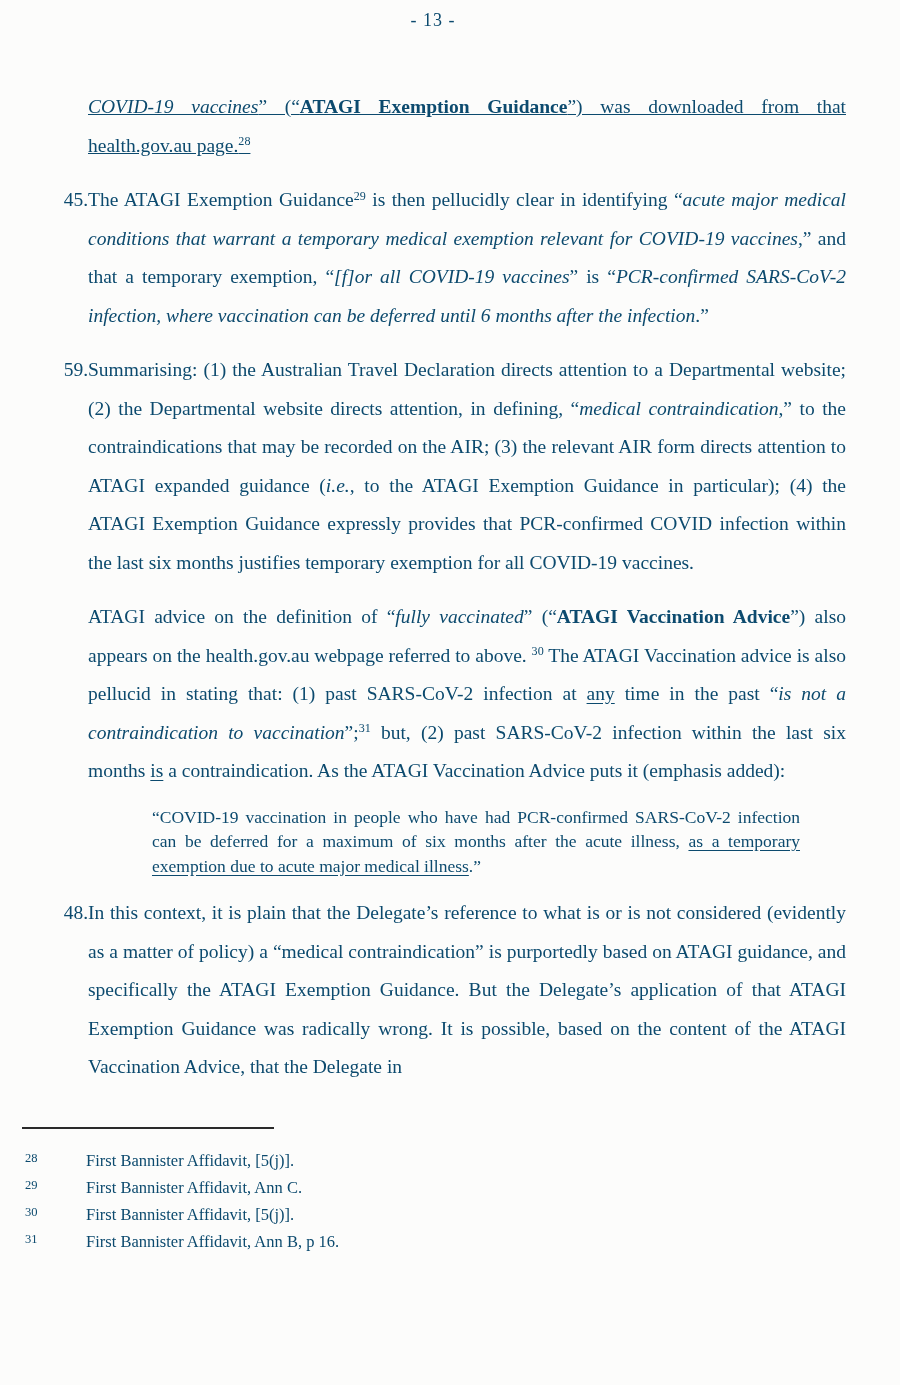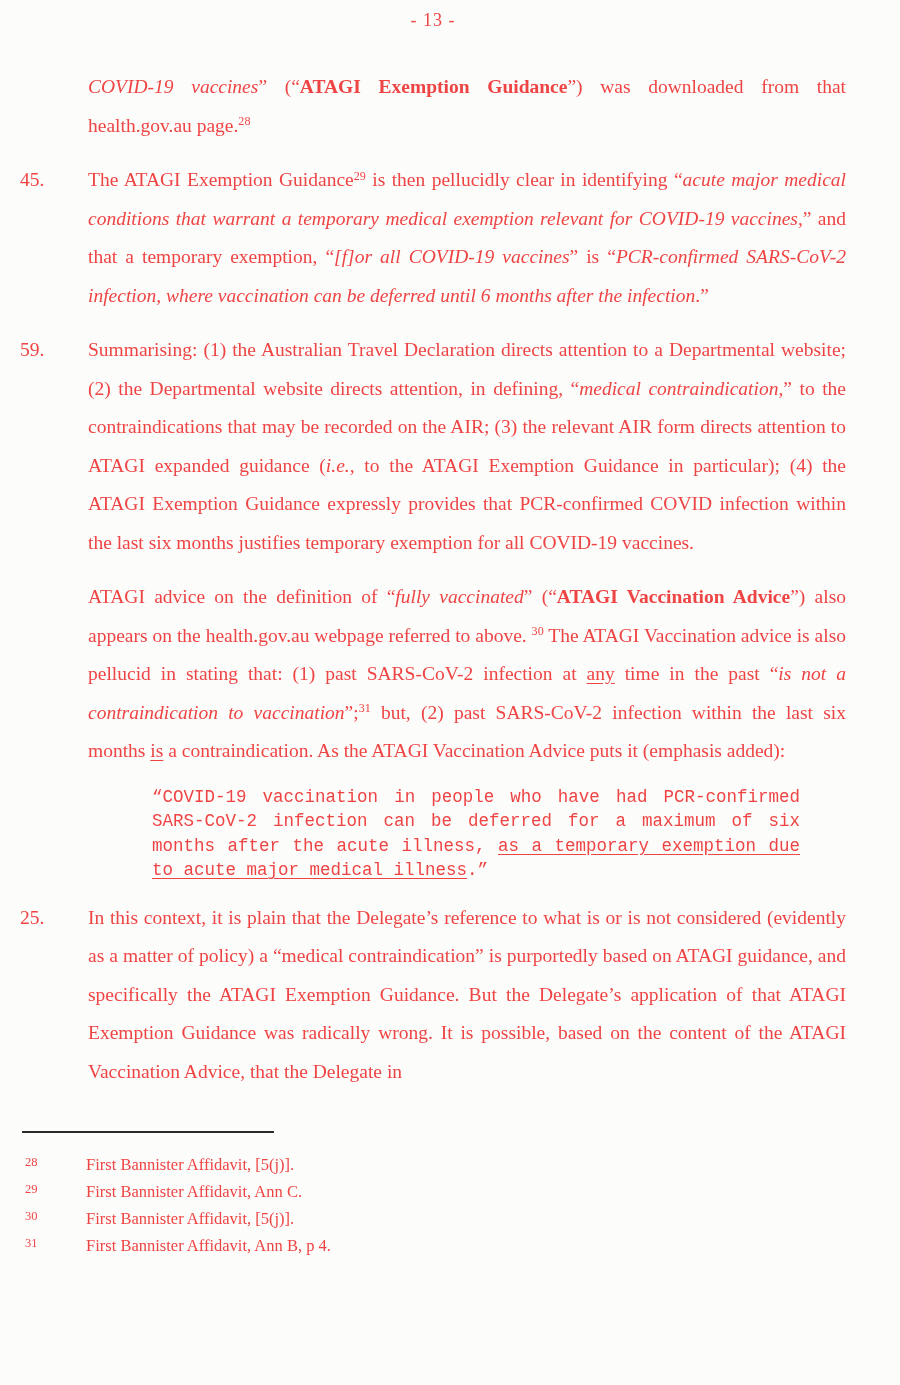--- a/index.html
+++ b/index.html
@@ -2,54 +2,53 @@
 <html><head>
 <meta charset="utf-8">
 <style>
   html, body { margin: 0; padding: 0; background: #e8e8e8; }
   .page {
     position: relative;
     width: 900px;
     height: 1385px;
     margin: 0 auto;
     background: #fcfcfb;
-    color: #ef4444;
+    color: #0c4a6e;
     font-family: "Liberation Serif", "DejaVu Serif", serif;
     box-sizing: border-box;
     padding: 8px 54px 0 20px;
     overflow: hidden;
   }
   .page-number {
     text-align: center;
     font-size: 18px;
     letter-spacing: 1px;
     line-height: 24px;
   }
   .para {
     display: grid;
     grid-template-columns: 68px 1fr;
     margin-top: 16px;
     font-size: 19.5px;
     line-height: 38.5px;
   }
   .para-num {
     grid-column: 1;
-    text-align: left;
+    text-align: right;
   }
   .para-body {
     grid-column: 2;
     text-align: justify;
   }
-  .intro { margin-top: 36px; }
+  .intro { margin-top: 56px; text-decoration: underline; }
   .quote {
     margin: 14px 46px 16px 132px;
     font-size: 17.5px;
     line-height: 24.5px;
     text-align: justify;
-    font-family: Liberation Mono, monospace;
   }
   .footnotes { margin-top: 40px; }
   .fn-separator {
     width: 252px;
     height: 0;
     border-top: 2px solid #2a2a2a;
     margin-left: 2px;
   }
   .fn-list { margin-top: 18px; }
   .fn-row {
@@ -96,39 +95,39 @@
     <div class="para-body"><span>Summarising: (1) the Australian Travel Declaration directs attention to a Departmental website; (2) the Departmental website directs attention, in defining, “</span><span class="st-i">medical contraindication</span><span>,” to the contraindications that may be recorded on the AIR; (3) the relevant AIR form directs attention to ATAGI expanded guidance (</span><span class="st-i">i.e.</span><span>, to the ATAGI Exemption Guidance in particular); (4) the ATAGI Exemption Guidance expressly provides that PCR-confirmed COVID infection within the last six months justifies temporary exemption for all COVID-19 vaccines.</span></div>
   </div>
 
   <div class="para">
     <div class="para-body"><span>ATAGI advice on the definition of “</span><span class="st-i">fully vaccinated</span><span>” (“</span><span class="st-b">ATAGI Vaccination Advice</span><span>”) also appears on the health.gov.au webpage referred to above. </span><span class="st-sup">30</span><span>  The ATAGI Vaccination advice is also pellucid in stating that: (1) past SARS-CoV-2 infection at </span><span class="st-u">any</span><span> time in the past “</span><span class="st-i">is not a contraindication to vaccination</span><span>”;</span><span class="st-sup">31</span><span> but, (2) past SARS-CoV-2 infection within the last six months </span><span class="st-u">is</span><span> a contraindication.  As the ATAGI Vaccination Advice puts it (emphasis added):</span></div>
   </div>
 
   <div class="quote"><span>“COVID-19 vaccination in people who have had PCR-confirmed SARS-CoV-2 infection can be deferred for a maximum of six months after the acute illness, </span><span class="st-u">as a temporary exemption due to acute major medical illness</span><span>.”</span></div>
 
   <div class="para">
-    <span class="para-num">25.</span>
+    <span class="para-num">48.</span>
     <div class="para-body"><span>In this context, it is plain that the Delegate’s reference to what is or is not considered (evidently as a matter of policy) a “medical contraindication” is purportedly based on ATAGI guidance, and specifically the ATAGI Exemption Guidance.  But the Delegate’s application of that ATAGI Exemption Guidance was radically wrong.  It is possible, based on the content of the ATAGI Vaccination Advice, that the Delegate in</span></div>
   </div>
 
   <div class="footnotes">
     <div class="fn-separator"></div>
     <div class="fn-list">
       <div class="fn-row">
         <span class="fn-num">28</span>
         <span class="fn-text">First Bannister Affidavit, [5(j)].</span>
       </div>
       <div class="fn-row">
         <span class="fn-num">29</span>
         <span class="fn-text">First Bannister Affidavit, Ann C.</span>
       </div>
       <div class="fn-row">
         <span class="fn-num">30</span>
         <span class="fn-text">First Bannister Affidavit, [5(j)].</span>
       </div>
       <div class="fn-row">
         <span class="fn-num">31</span>
-        <span class="fn-text">First Bannister Affidavit, Ann B, p 4.</span>
+        <span class="fn-text">First Bannister Affidavit, Ann B, p 16.</span>
       </div>
     </div>
   </div>
 
 </div>
 
 </body></html>

